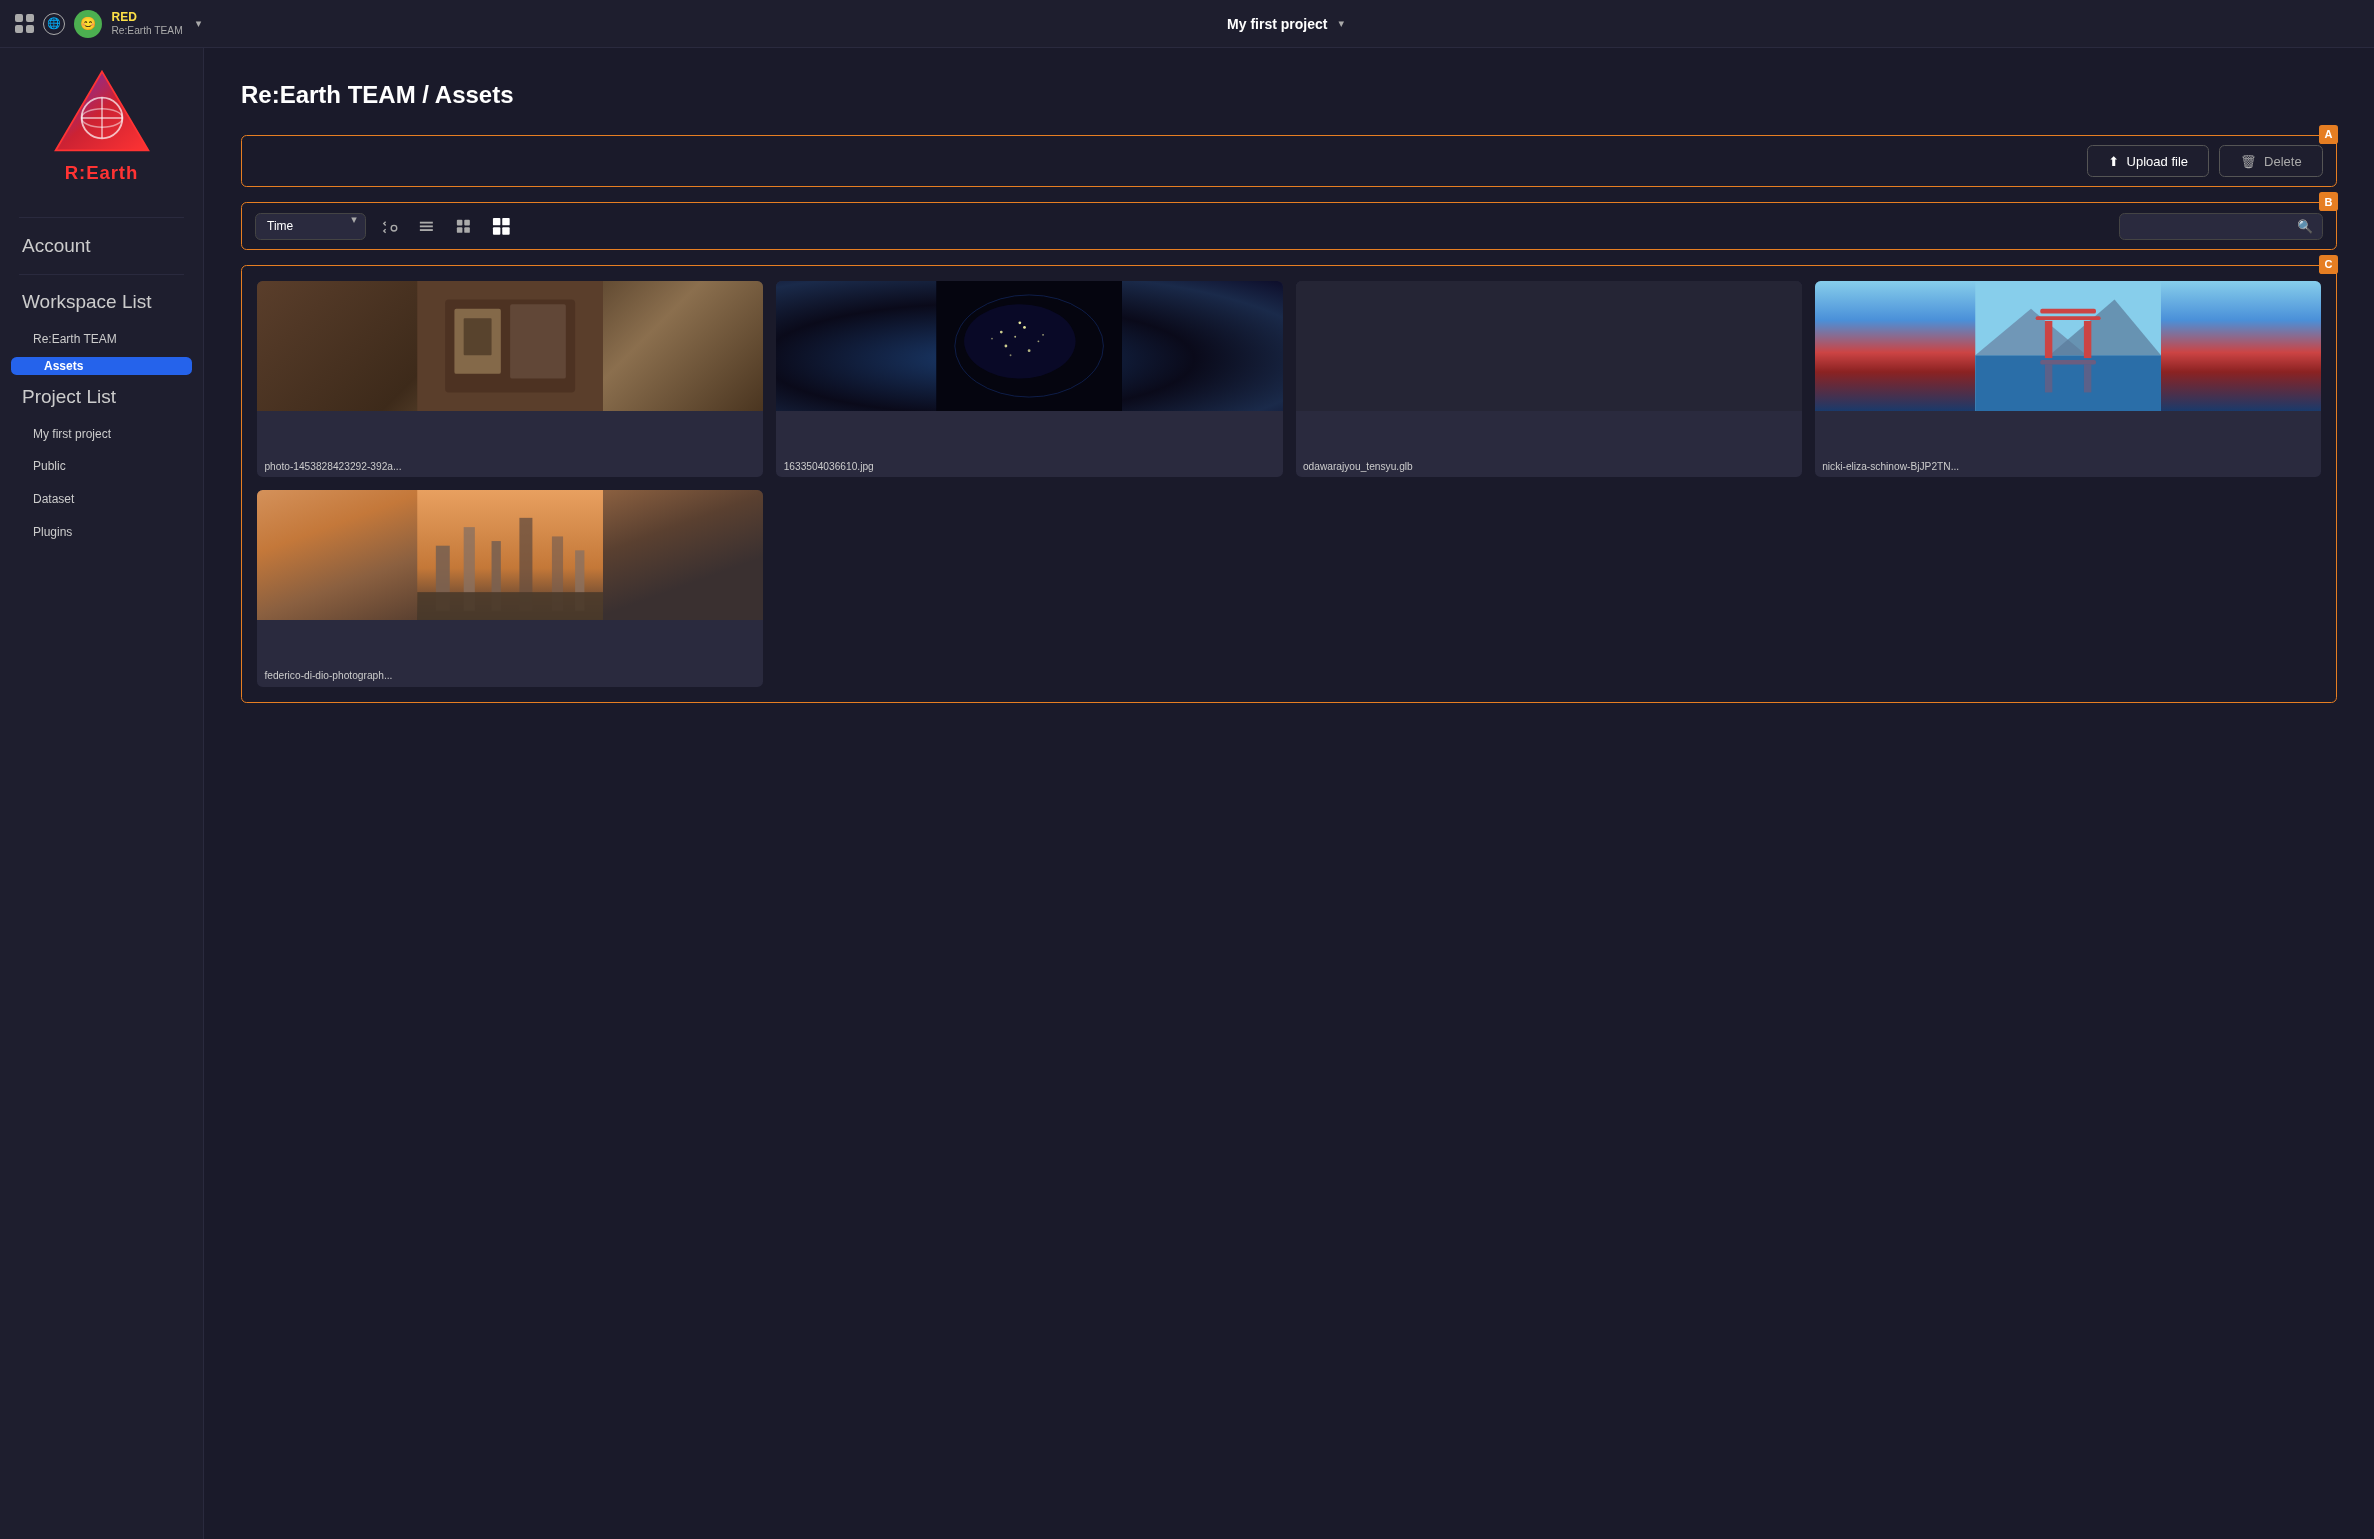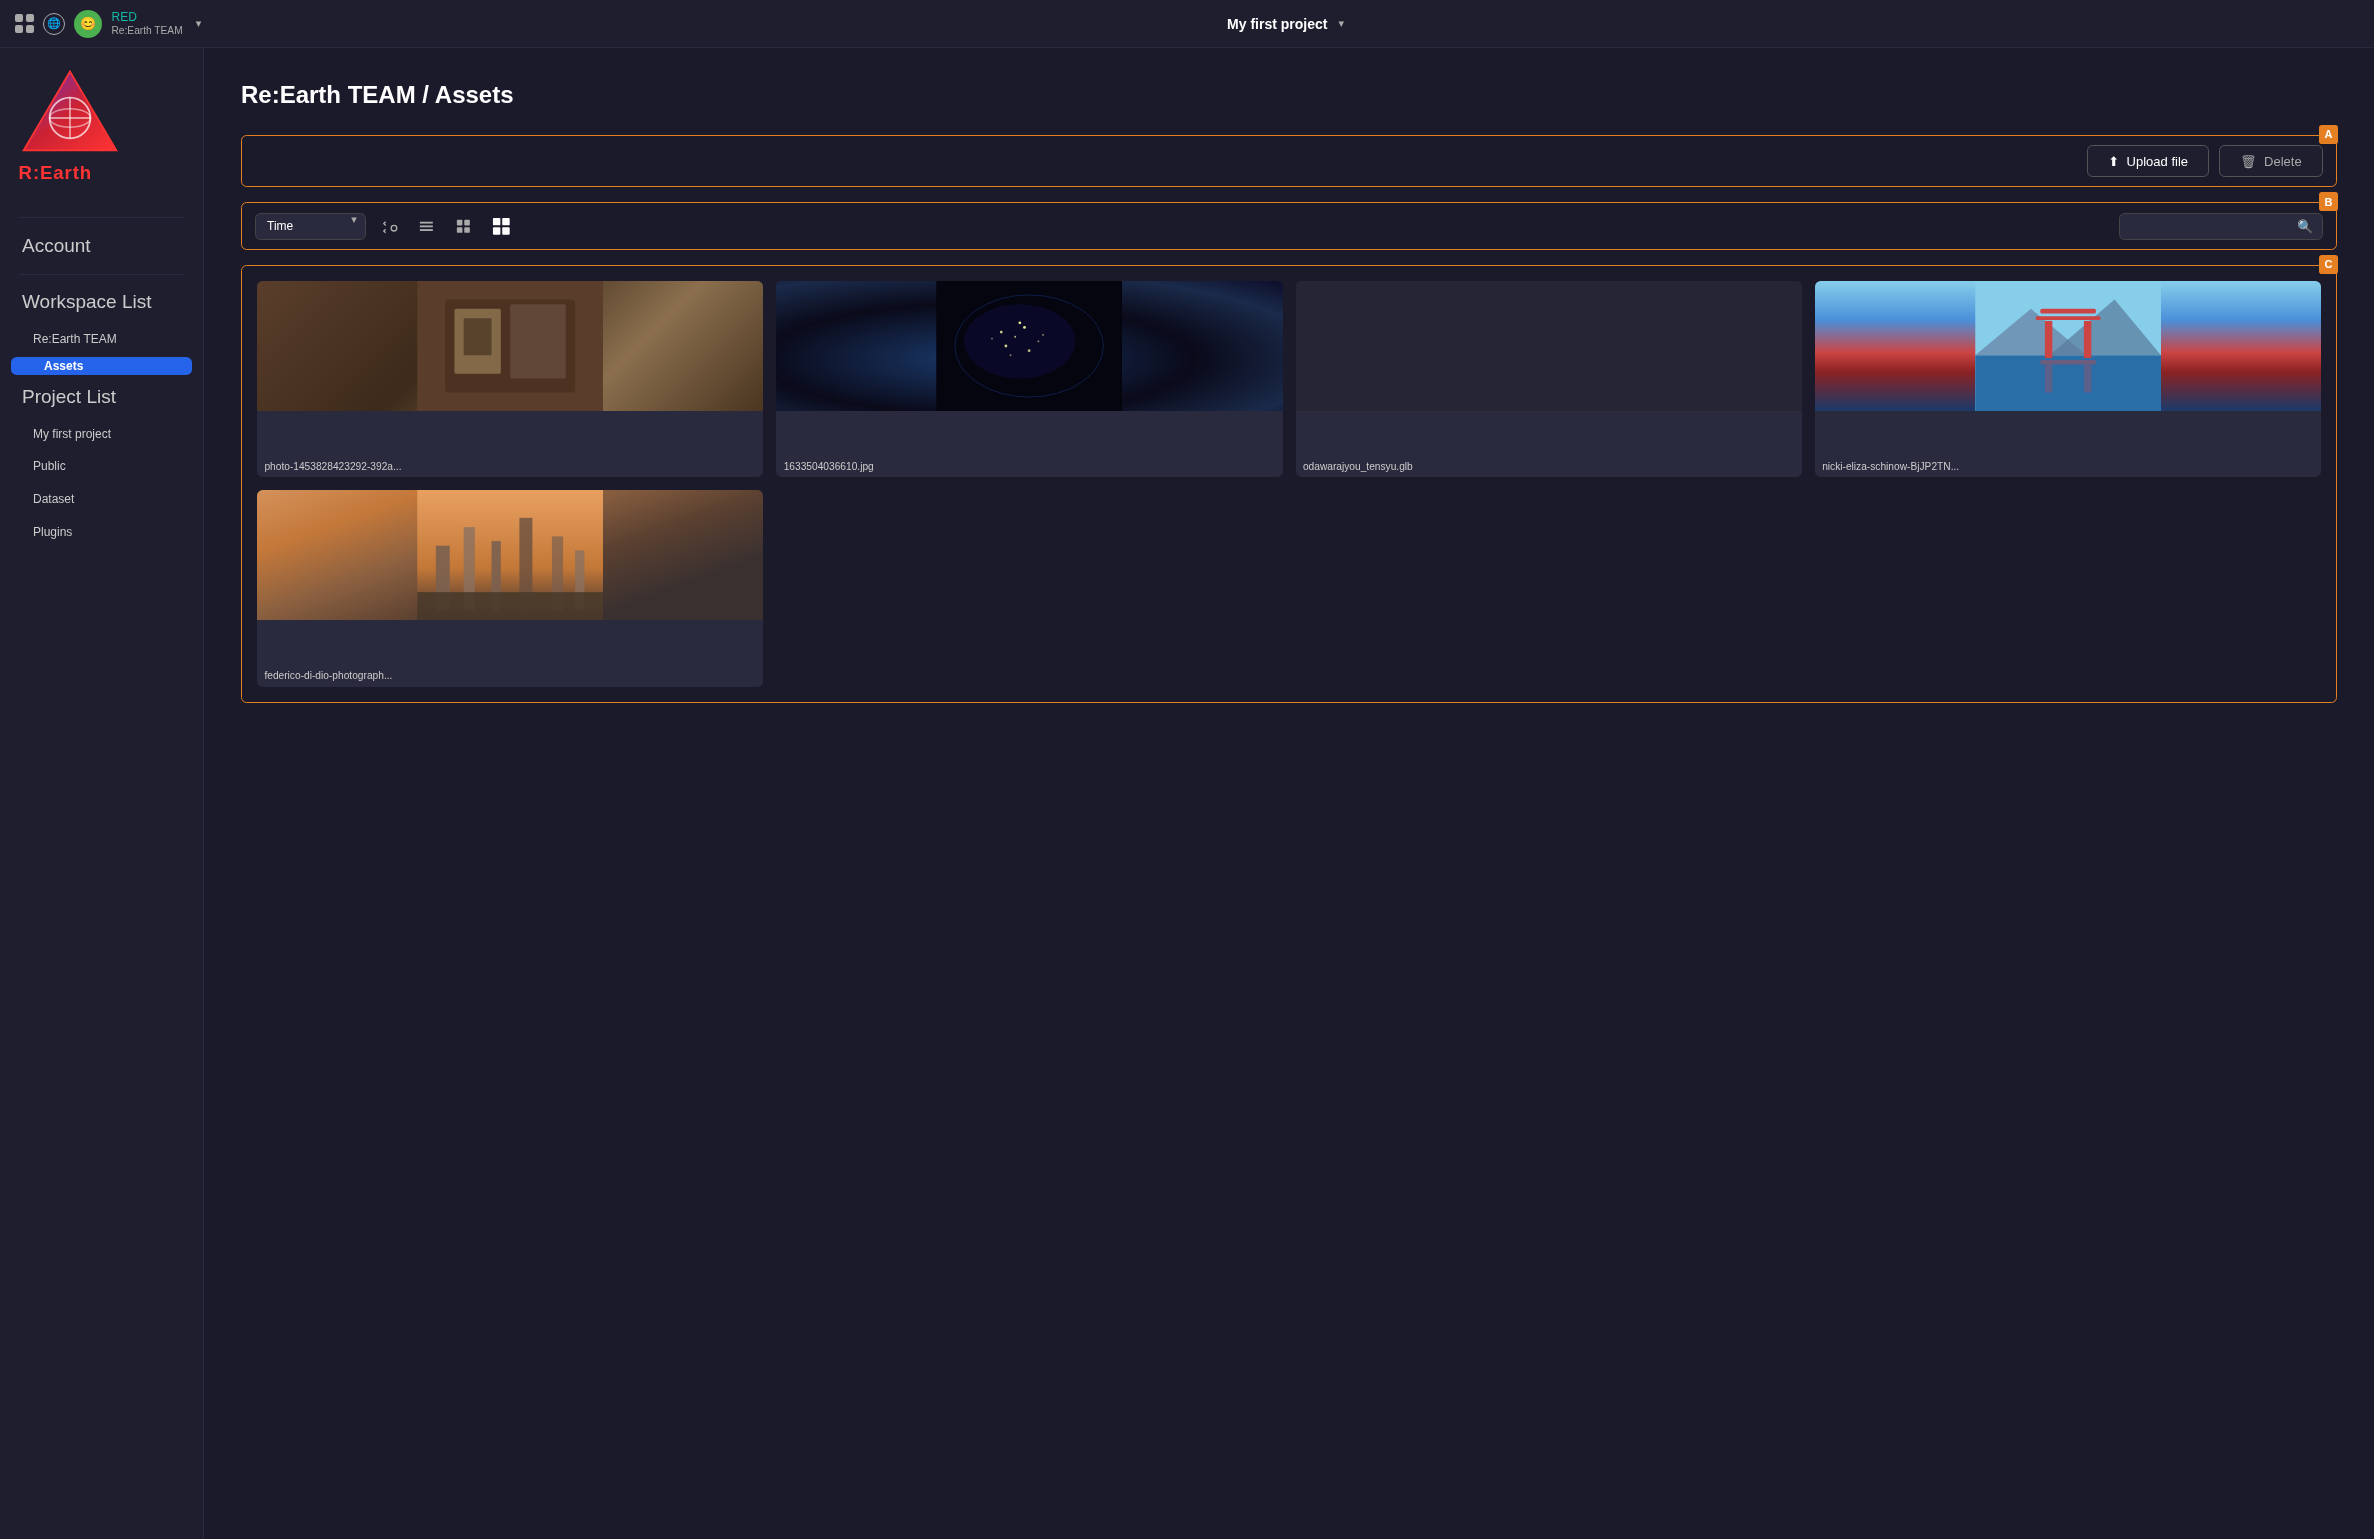--- a/index.html
+++ b/index.html
@@ -64,22 +64,22 @@
       justify-content: center;
       font-size: 13px;
     }
     .user-info {
       display: flex;
       flex-direction: column;
       line-height: 1.2;
     }
     .user-name {
       font-size: 12px;
-      font-weight: 400;
-      color: #14b8a6;
+      font-weight: 700;
+      color: #fde047;
     }
     .user-team {
       font-size: 10.2px;
       color: #aaa;
     }
     .dropdown-arrow {
       color: #aaa;
       font-size: 11px;
       cursor: pointer;
       margin-left: 3.7px;
@@ -110,20 +110,21 @@
       background: #1e1e2e;
       border-right: 0.9px solid #2a2a3e;
       display: flex;
       flex-direction: column;
       padding: 18.6px 0;
       flex-shrink: 0;
     }
     .sidebar-logo {
       display: flex;
       flex-direction: column;
+      align-items: center;
       margin-bottom: 26px;
       padding: 0 18.6px;
     }
     .logo-triangle {
       width: 102px;
       height: 88px;
       margin-bottom: 7.4px;
     }
     .logo-text {
       color: #ff3333;

